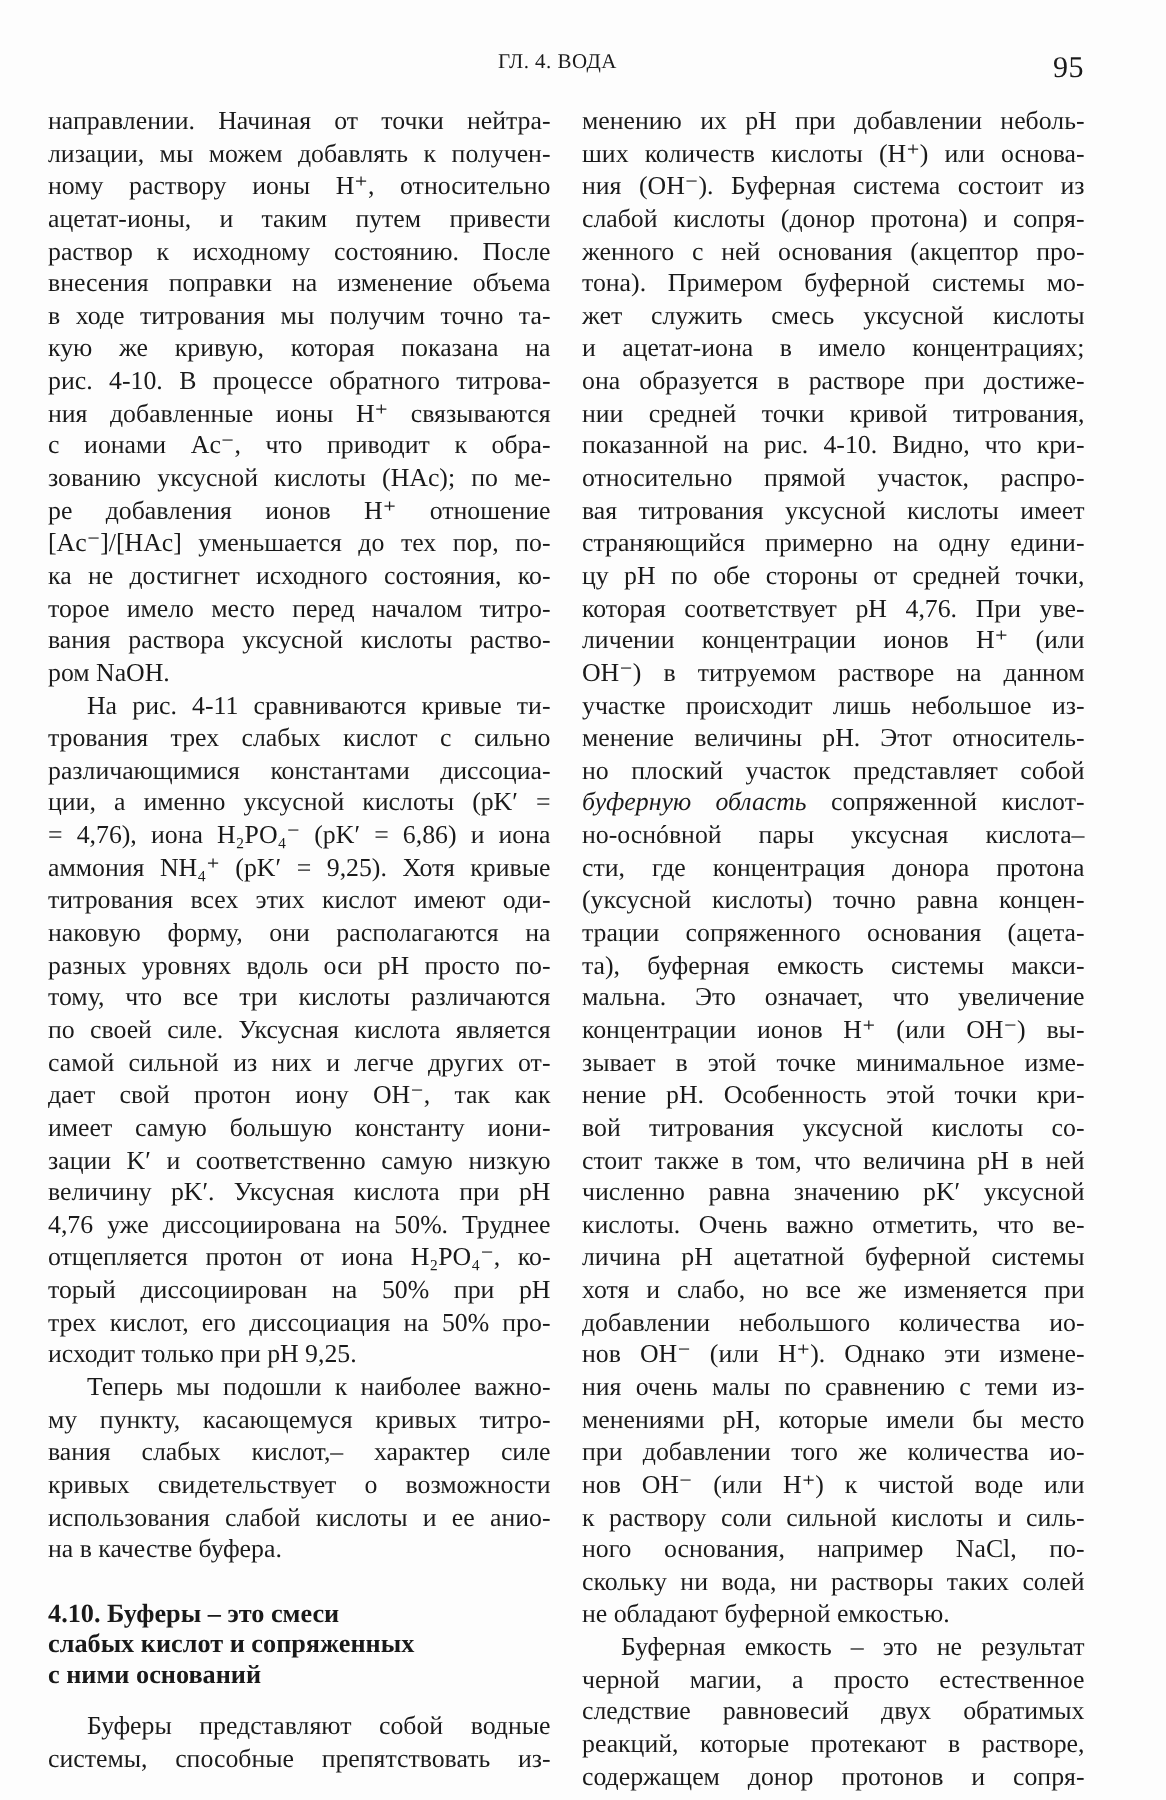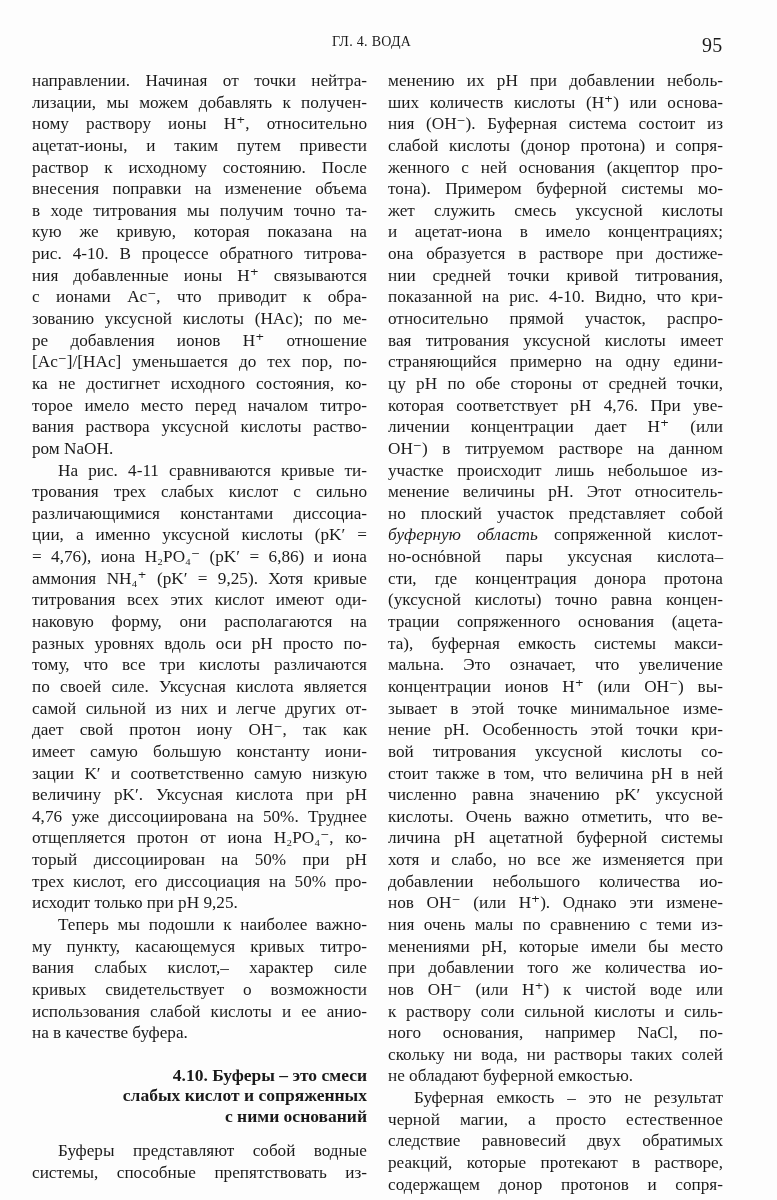--- a/index.html
+++ b/index.html
@@ -22,21 +22,21 @@
   .col.right { left: 388px; }
   .line {
     display: block; height: 21.65px; white-space: nowrap;
     text-align: justify; text-align-last: justify; overflow: visible;
   }
   .line.last { text-align-last: left; }
   .line.indent { padding-left: 26px; }
   .gap { height: 21px; }
   .heading {
     font-weight: bold; font-size: 17.5px; line-height: 20.5px;
-    text-align: right; margin-bottom: 14px;
+    text-align: left; margin-bottom: 14px;
   }
   .heading .hl { display: block; white-space: nowrap; }
   i { font-style: italic; }
 </style>
 </head>
 <body>
 
 <div class="running-head">
   <span class="title">ГЛ. 4. ВОДА</span>
   <span class="pnum">95</span>
@@ -117,21 +117,21 @@
       <span class="line">жет служить смесь уксусной кислоты</span>
       <span class="line">и ацетат-иона в имело концентрациях;</span>
       <span class="line">она образуется в растворе при достиже-</span>
       <span class="line">нии средней точки кривой титрования,</span>
       <span class="line">показанной на рис. 4-10. Видно, что кри-</span>
       <span class="line">относительно прямой участок, распро-</span>
       <span class="line">вая титрования уксусной кислоты имеет</span>
       <span class="line">страняющийся примерно на одну едини-</span>
       <span class="line">цу pH по обе стороны от средней точки,</span>
       <span class="line">которая соответствует pH 4,76. При уве-</span>
-      <span class="line">личении концентрации дает H⁺ (или</span>
+      <span class="line">личении концентрации ионов H⁺ (или</span>
       <span class="line">OH⁻) в титруемом растворе на данном</span>
       <span class="line">участке происходит лишь небольшое из-</span>
       <span class="line">менение величины pH. Этот относитель-</span>
       <span class="line">но плоский участок представляет собой</span>
     </div>
   <span class="line"><i>буферную область</i><span> сопряженной кислот-</span></span>
   <div id="R-p1c">
       <span class="line">но-оснóвной пары уксусная кислота–</span>
       <span class="line">сти, где концентрация донора протона</span>
       <span class="line">(уксусной кислоты) точно равна концен-</span>

